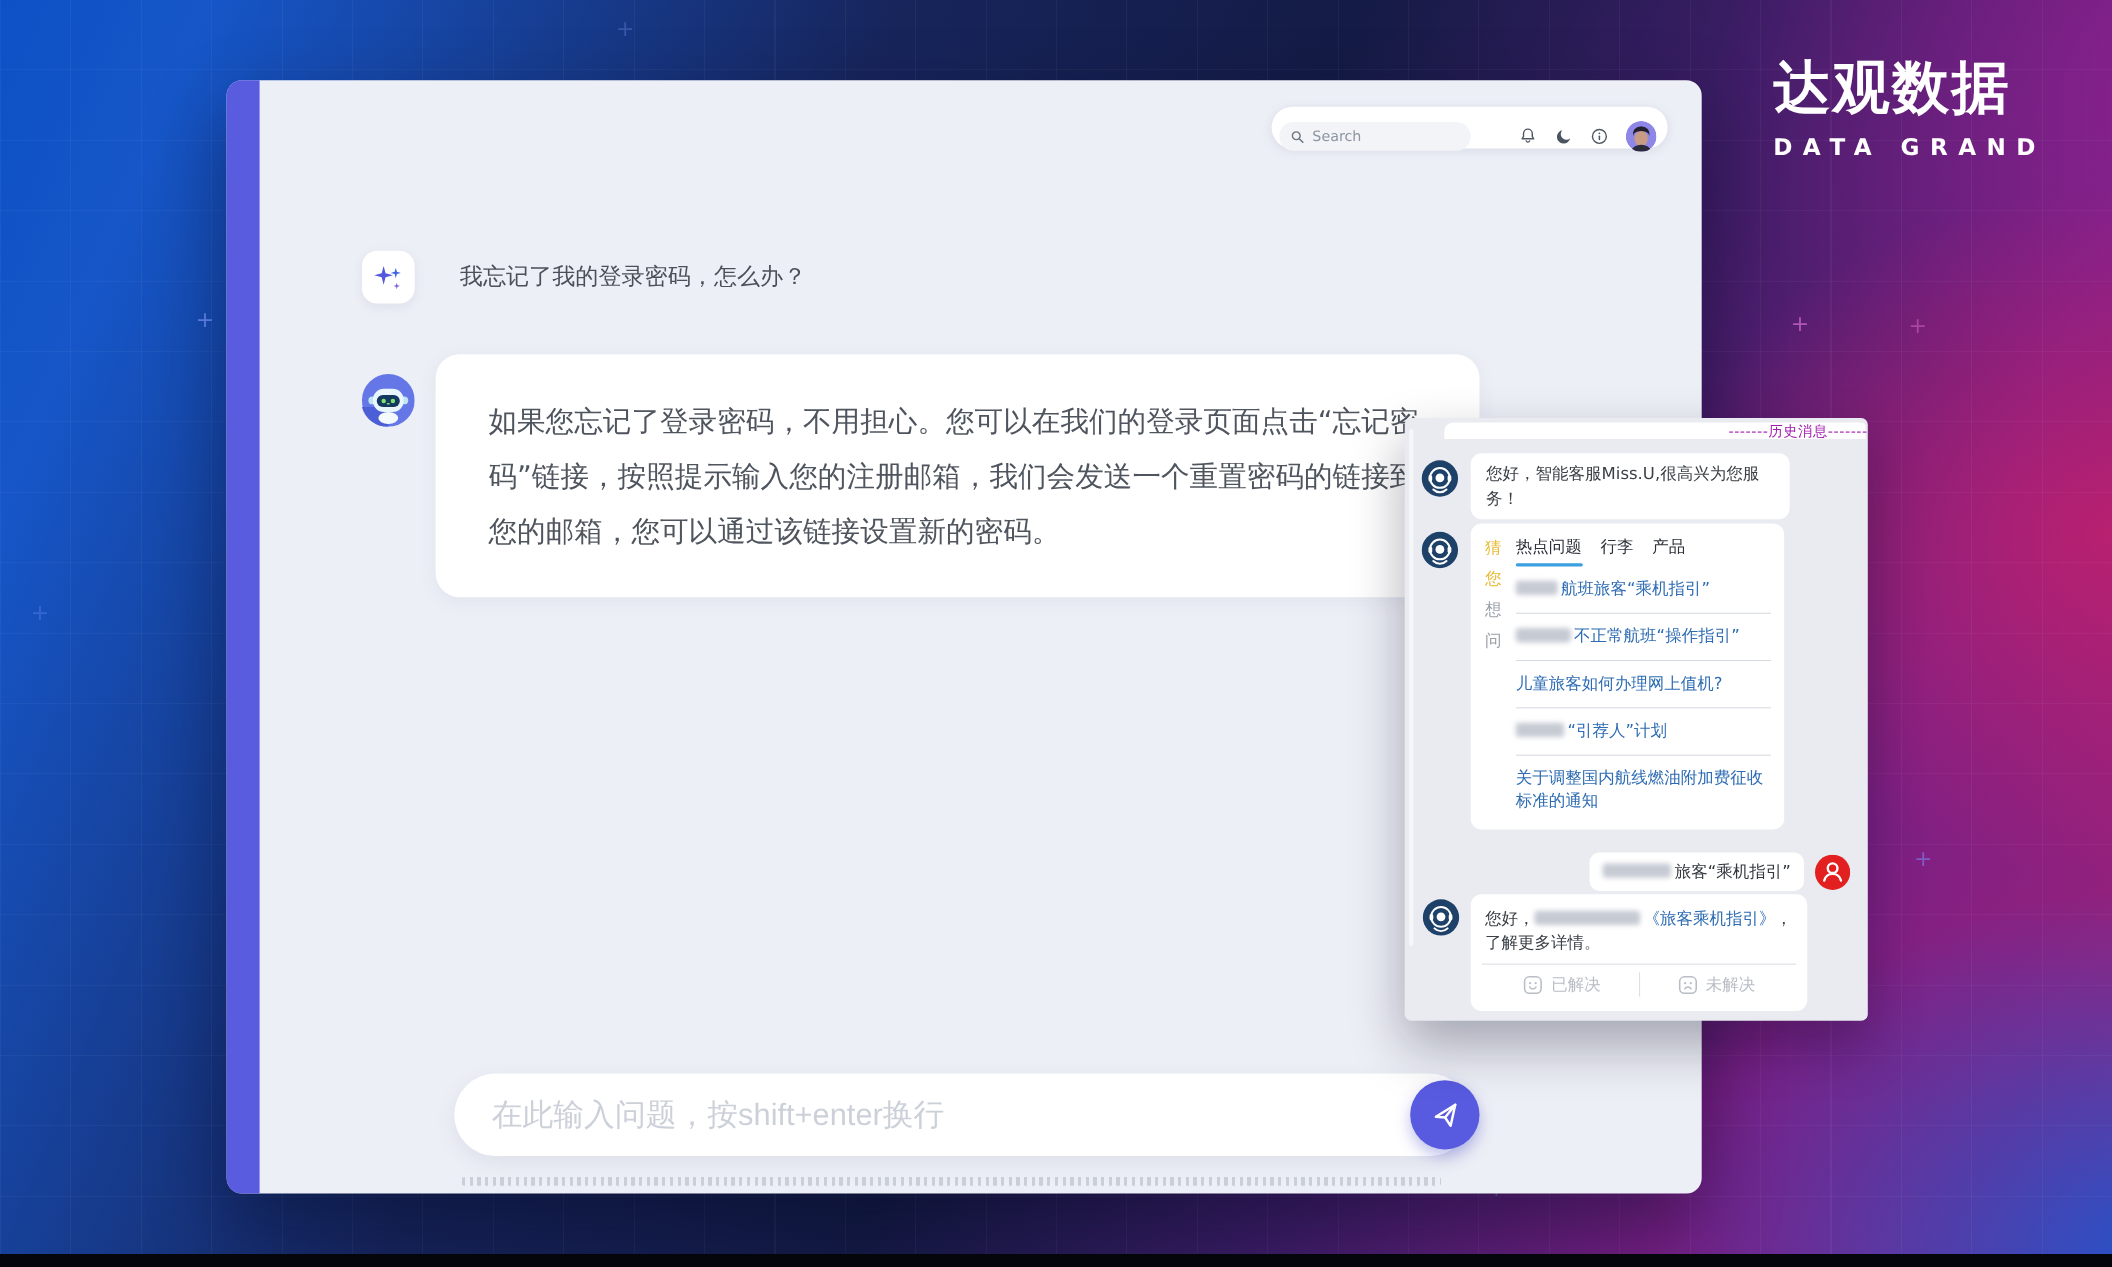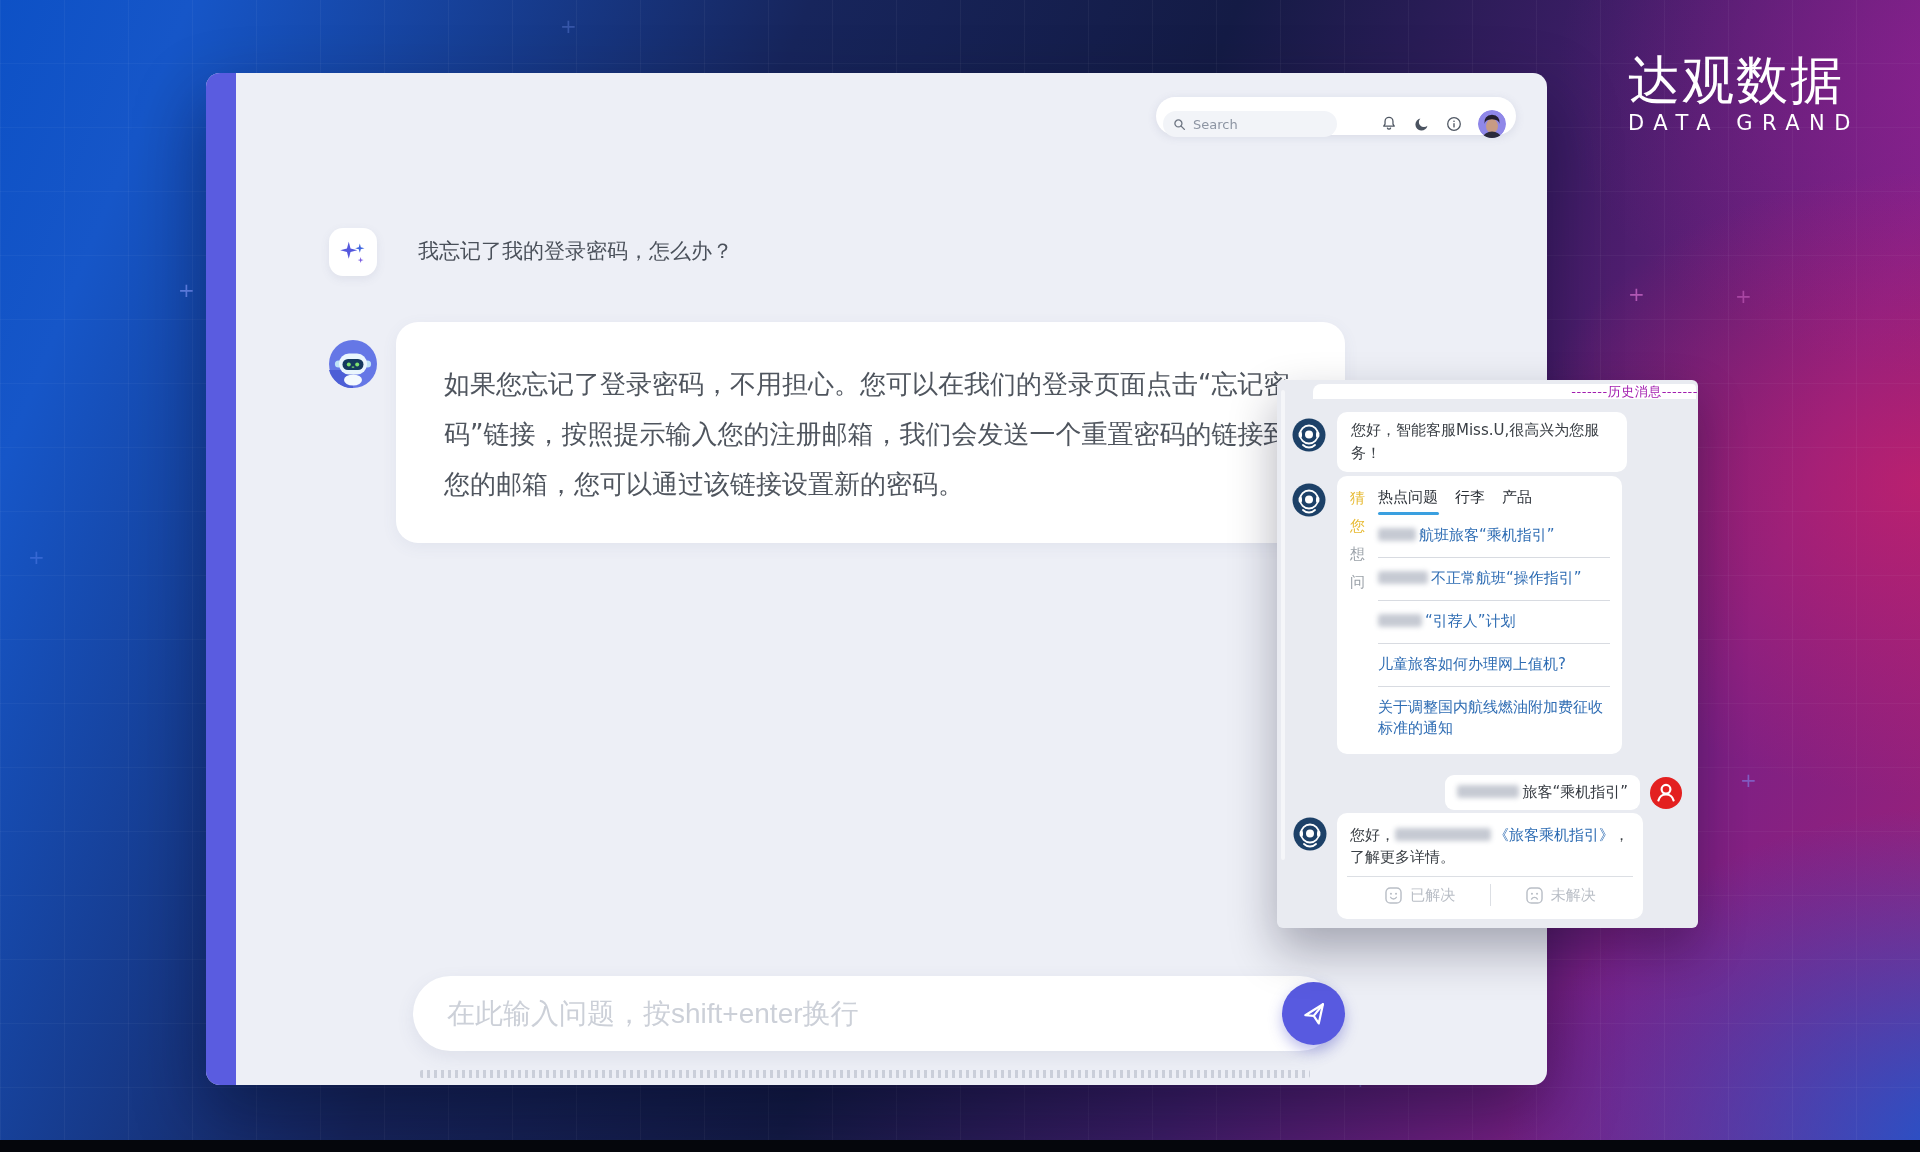--- a/index.html
+++ b/index.html
@@ -17,22 +17,22 @@
     background:
       repeating-linear-gradient(90deg, rgba(255,255,255,.045) 0 1px, transparent 1px 64px),
       repeating-linear-gradient(0deg, rgba(255,255,255,.035) 0 1px, transparent 1px 64px);
   }
   .bottom-bar { position:absolute; left:0; right:0; bottom:0; height:12px; background:#05060c; z-index:8; }
 
   .plus { position:absolute; font-size:20px; font-weight:400; pointer-events:none; }
 
   
   .brand { position:absolute; top:52px; right:60px; color:#fff; text-align:left; z-index:2; }
-  .brand .cn { font-size:52px; font-weight:400; letter-spacing:2px; line-height:1.1; }
-  .brand .en { font-size:21px; font-weight:400; letter-spacing:9.5px; margin-top:2px; }
+  .brand .cn { font-size:52px; font-weight:700; letter-spacing:2px; line-height:1.1; }
+  .brand .en { font-size:21px; font-weight:700; letter-spacing:9.5px; margin-top:13px; }
 
   
   .window { position:absolute; left:206px; top:73px; width:1341px; height:1012px;
     background:#edeff6; border-radius:14px; box-shadow:0 30px 70px rgba(2,6,30,.40); z-index:3; }
   .spine { position:absolute; left:0; top:0; bottom:0; width:30px; background:#5a5ce0;
     border-radius:14px 0 0 14px; }
 
   
   .search-pill { position:absolute; left:950px; top:24px; width:360px; height:38px; background:#fff;
     border-radius:19px; display:flex; align-items:center; padding:16px 7px 0 7px;
@@ -260,24 +260,24 @@
           <span class="tab">产品</span>
         </div>
         <div class="tab-underline"></div>
         <div class="hot-item">
           <span class="blur-chip" style="width:38px"></span><span>航班旅客“乘机指引”</span>
         </div>
         <div class="hot-item">
           <span class="blur-chip" style="width:50px"></span><span>不正常航班“操作指引”</span>
         </div>
         <div class="hot-item">
+          <span>儿童旅客如何办理网上值机?</span>
+        </div>
+        <div class="hot-item">
           <span class="blur-chip" style="width:44px"></span><span>“引荐人”计划</span>
-        </div>
-        <div class="hot-item">
-          <span>儿童旅客如何办理网上值机?</span>
         </div>
         <div class="hot-item">
           <span>关于调整国内航线燃油附加费征收标准的通知</span>
         </div>
       </div>
     </div>
 
     <div class="w-user-row">
       <div class="w-user-bubble">
         <span class="blur-chip" style="width:62px"></span><span>旅客“乘机指引”</span>

